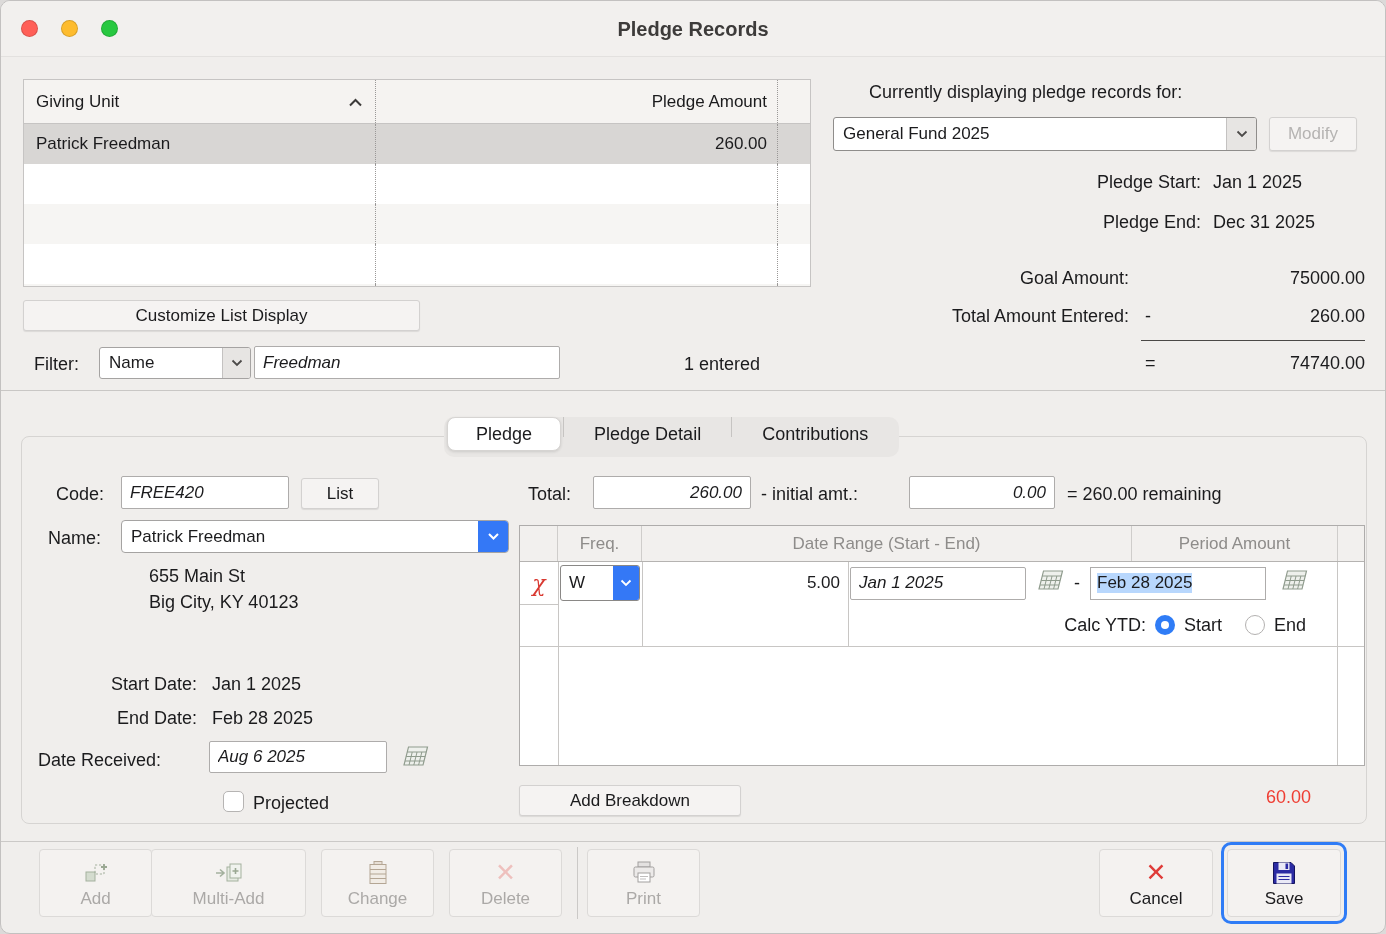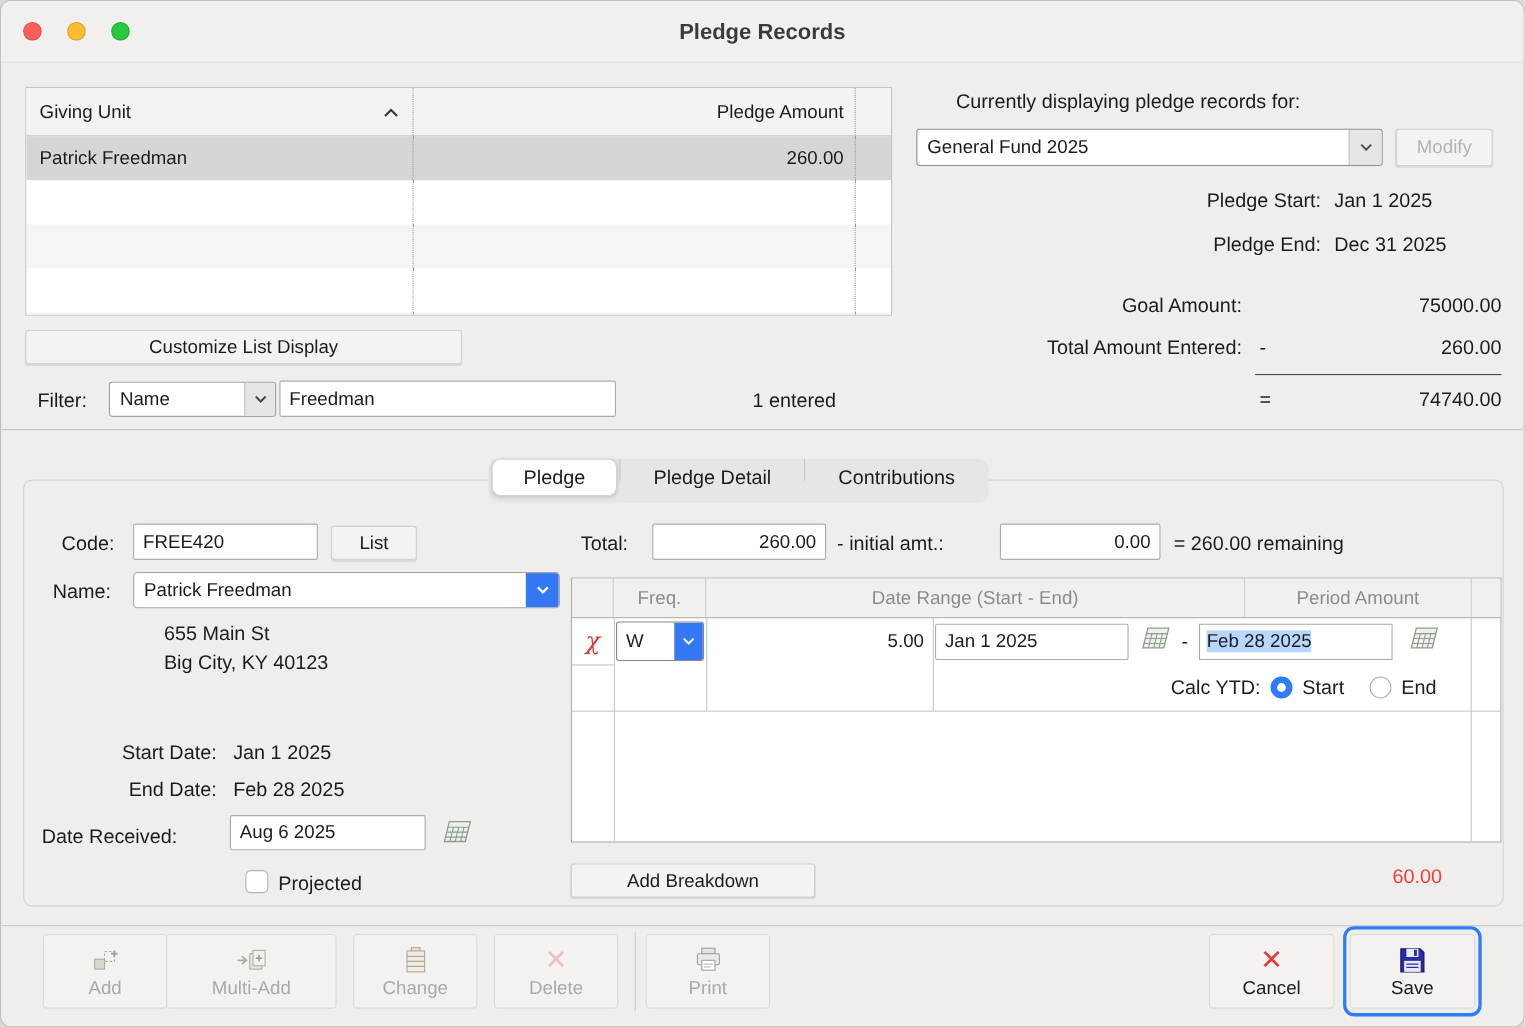--- a/index.html
+++ b/index.html
@@ -20,21 +20,21 @@
   .dots { border-right:1px dotted #9a9897; }
   .hcell1 { display:flex; align-items:center; justify-content:space-between; padding:0 12px; }
   .hcell2 { display:flex; align-items:center; justify-content:flex-end; padding-right:10px; }
   .gt-row { display:flex; height:40px; }
   .cellL { display:flex; align-items:center; padding-left:12px; }
   .cellR { display:flex; align-items:center; justify-content:flex-end; padding-right:10px; }
 
   .btn { background:#f5f3f2; border:1px solid #d3d1d0; border-radius:3px; box-shadow:0 1px 1px rgba(0,0,0,.09);
          display:flex; align-items:center; justify-content:center; font-size:17px; color:#1b1b1d; }
   .btn.dis { color:#b5b3b2; }
-  .input { background:#fff; border:1px solid #aeacab; border-radius:2px; font-family:inherit; font-size:17px; color:#1b1b1d; padding:0 8px; }
+  .input { background:#fff; border:1px solid #aeacab; border-radius:2px; font-family:inherit; font-size:17px; color:#1b1b1d; padding:0 8px;font-style:italic; }
   .input.right { text-align:right; }
   .lbl { font-size:18px; color:#1b1b1d; }
 
   .select { background:#fff; border:1px solid #a5a3a2; border-radius:3px; display:flex; align-items:stretch; overflow:hidden; }
   .sel-txt { flex:1; display:flex; align-items:center; padding-left:9px; font-size:17px; white-space:nowrap; }
   .sel-btn { width:28px; background:#e7e5e3; border-left:1px solid #c4c2c1; display:flex; align-items:center; justify-content:center; }
   .sel-btn.blue { background:#3478f6; border-left:none; width:30px; }
 
   .divider { position:absolute; left:0; top:389px; width:100%; height:1px; background:#c9c7c5; }
 

